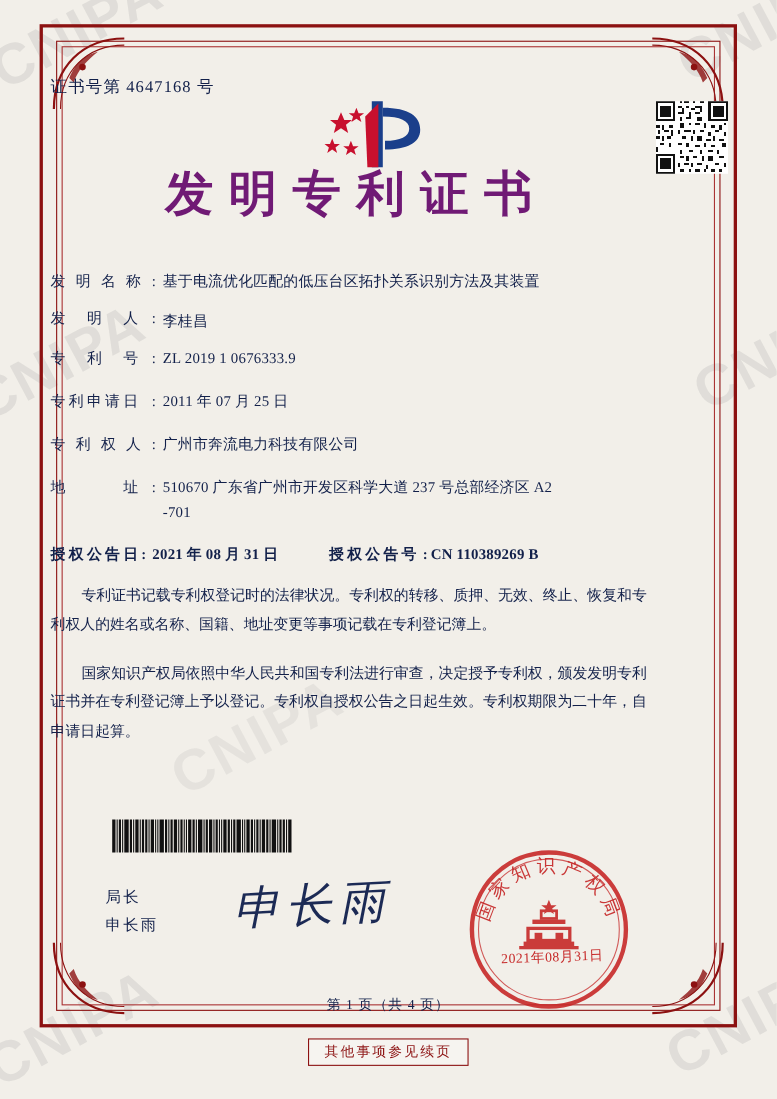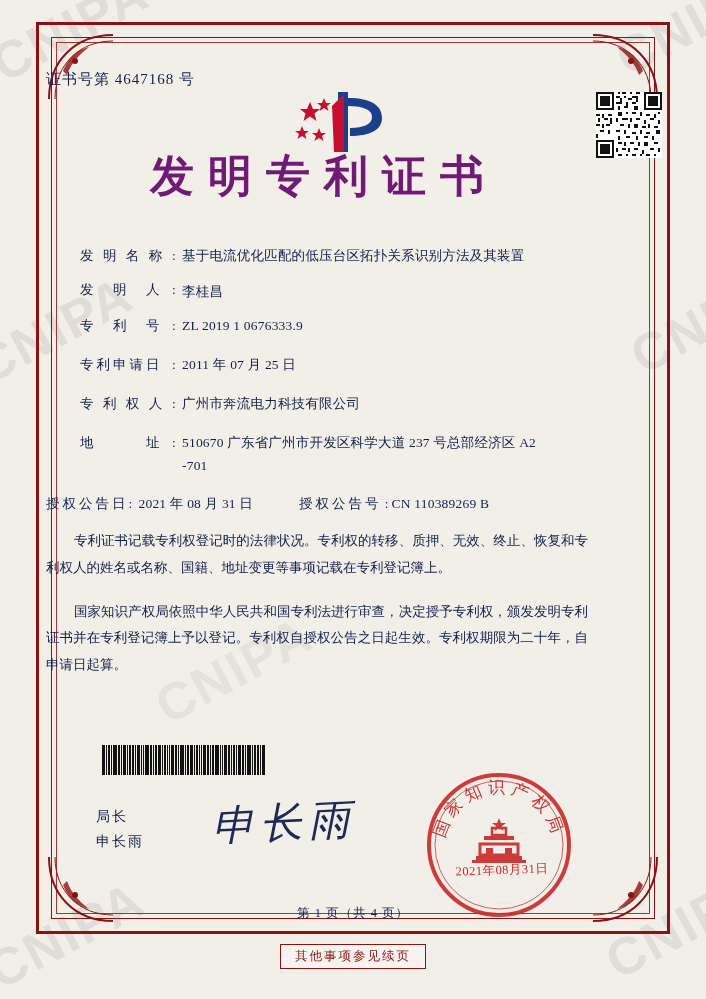--- a/index.html
+++ b/index.html
@@ -121,21 +121,20 @@
   .fields {
     margin-top: 40px;
     font-size: 13.5px;
     color: #12204a;
     line-height: 1.55;
   }
   .row {
     display: flex;
     margin-bottom: 13px;
     align-items: flex-start;
-    margin-left: 34px;
   }
   .label {
     width: 92px;
     flex: none;
     letter-spacing: 3px;
     white-space: nowrap;
   }
   .colon {
     width: 10px;
     flex: none;
@@ -144,20 +143,21 @@
     flex: 1;
     letter-spacing: 0.2px;
   }
   .sub-value {
     margin-top: 2px;
   }
 
   .two-col {
     display: flex;
     margin-bottom: 13px;
+    font-weight: bold;
   }
   .two-col .blk { display: flex; }
   .two-col .blk.right { margin-left: 46px; text-align: center; }
   .two-col .label2 { letter-spacing: 3px; white-space: nowrap; }
 
   .para {
     margin-top: 18px;
     font-size: 13.5px;
     line-height: 1.95;
     color: #12204a;

